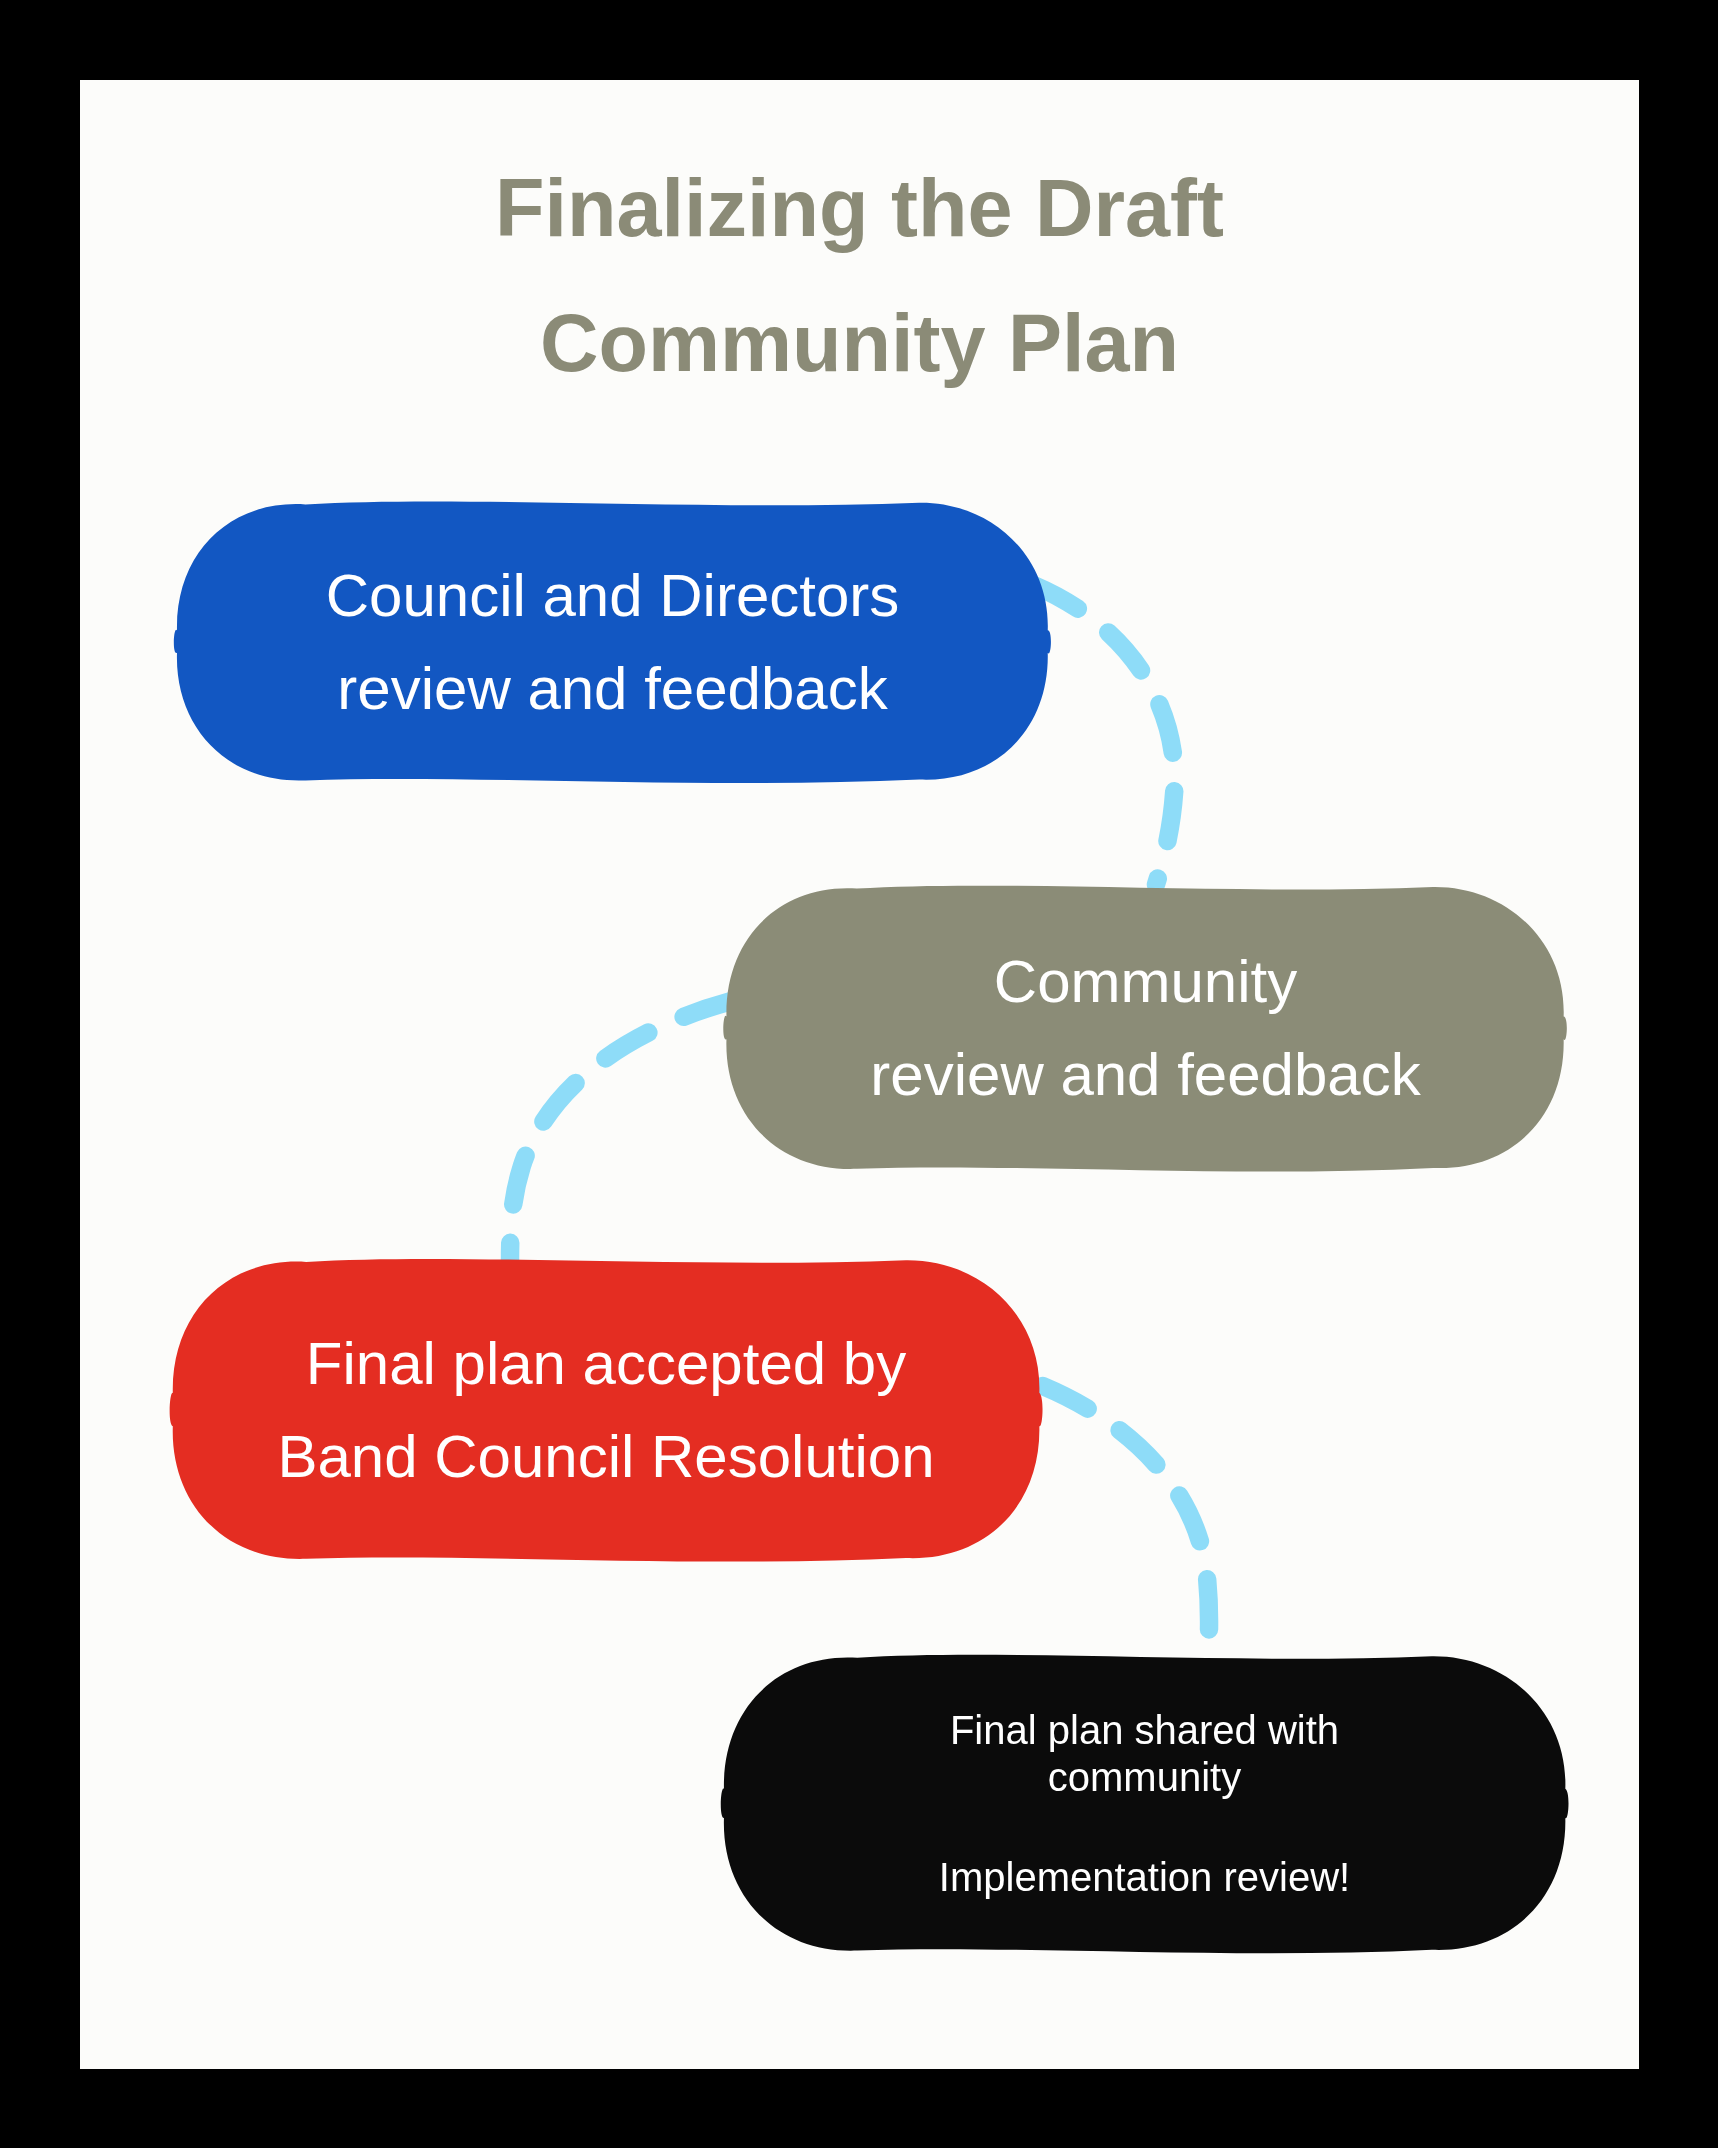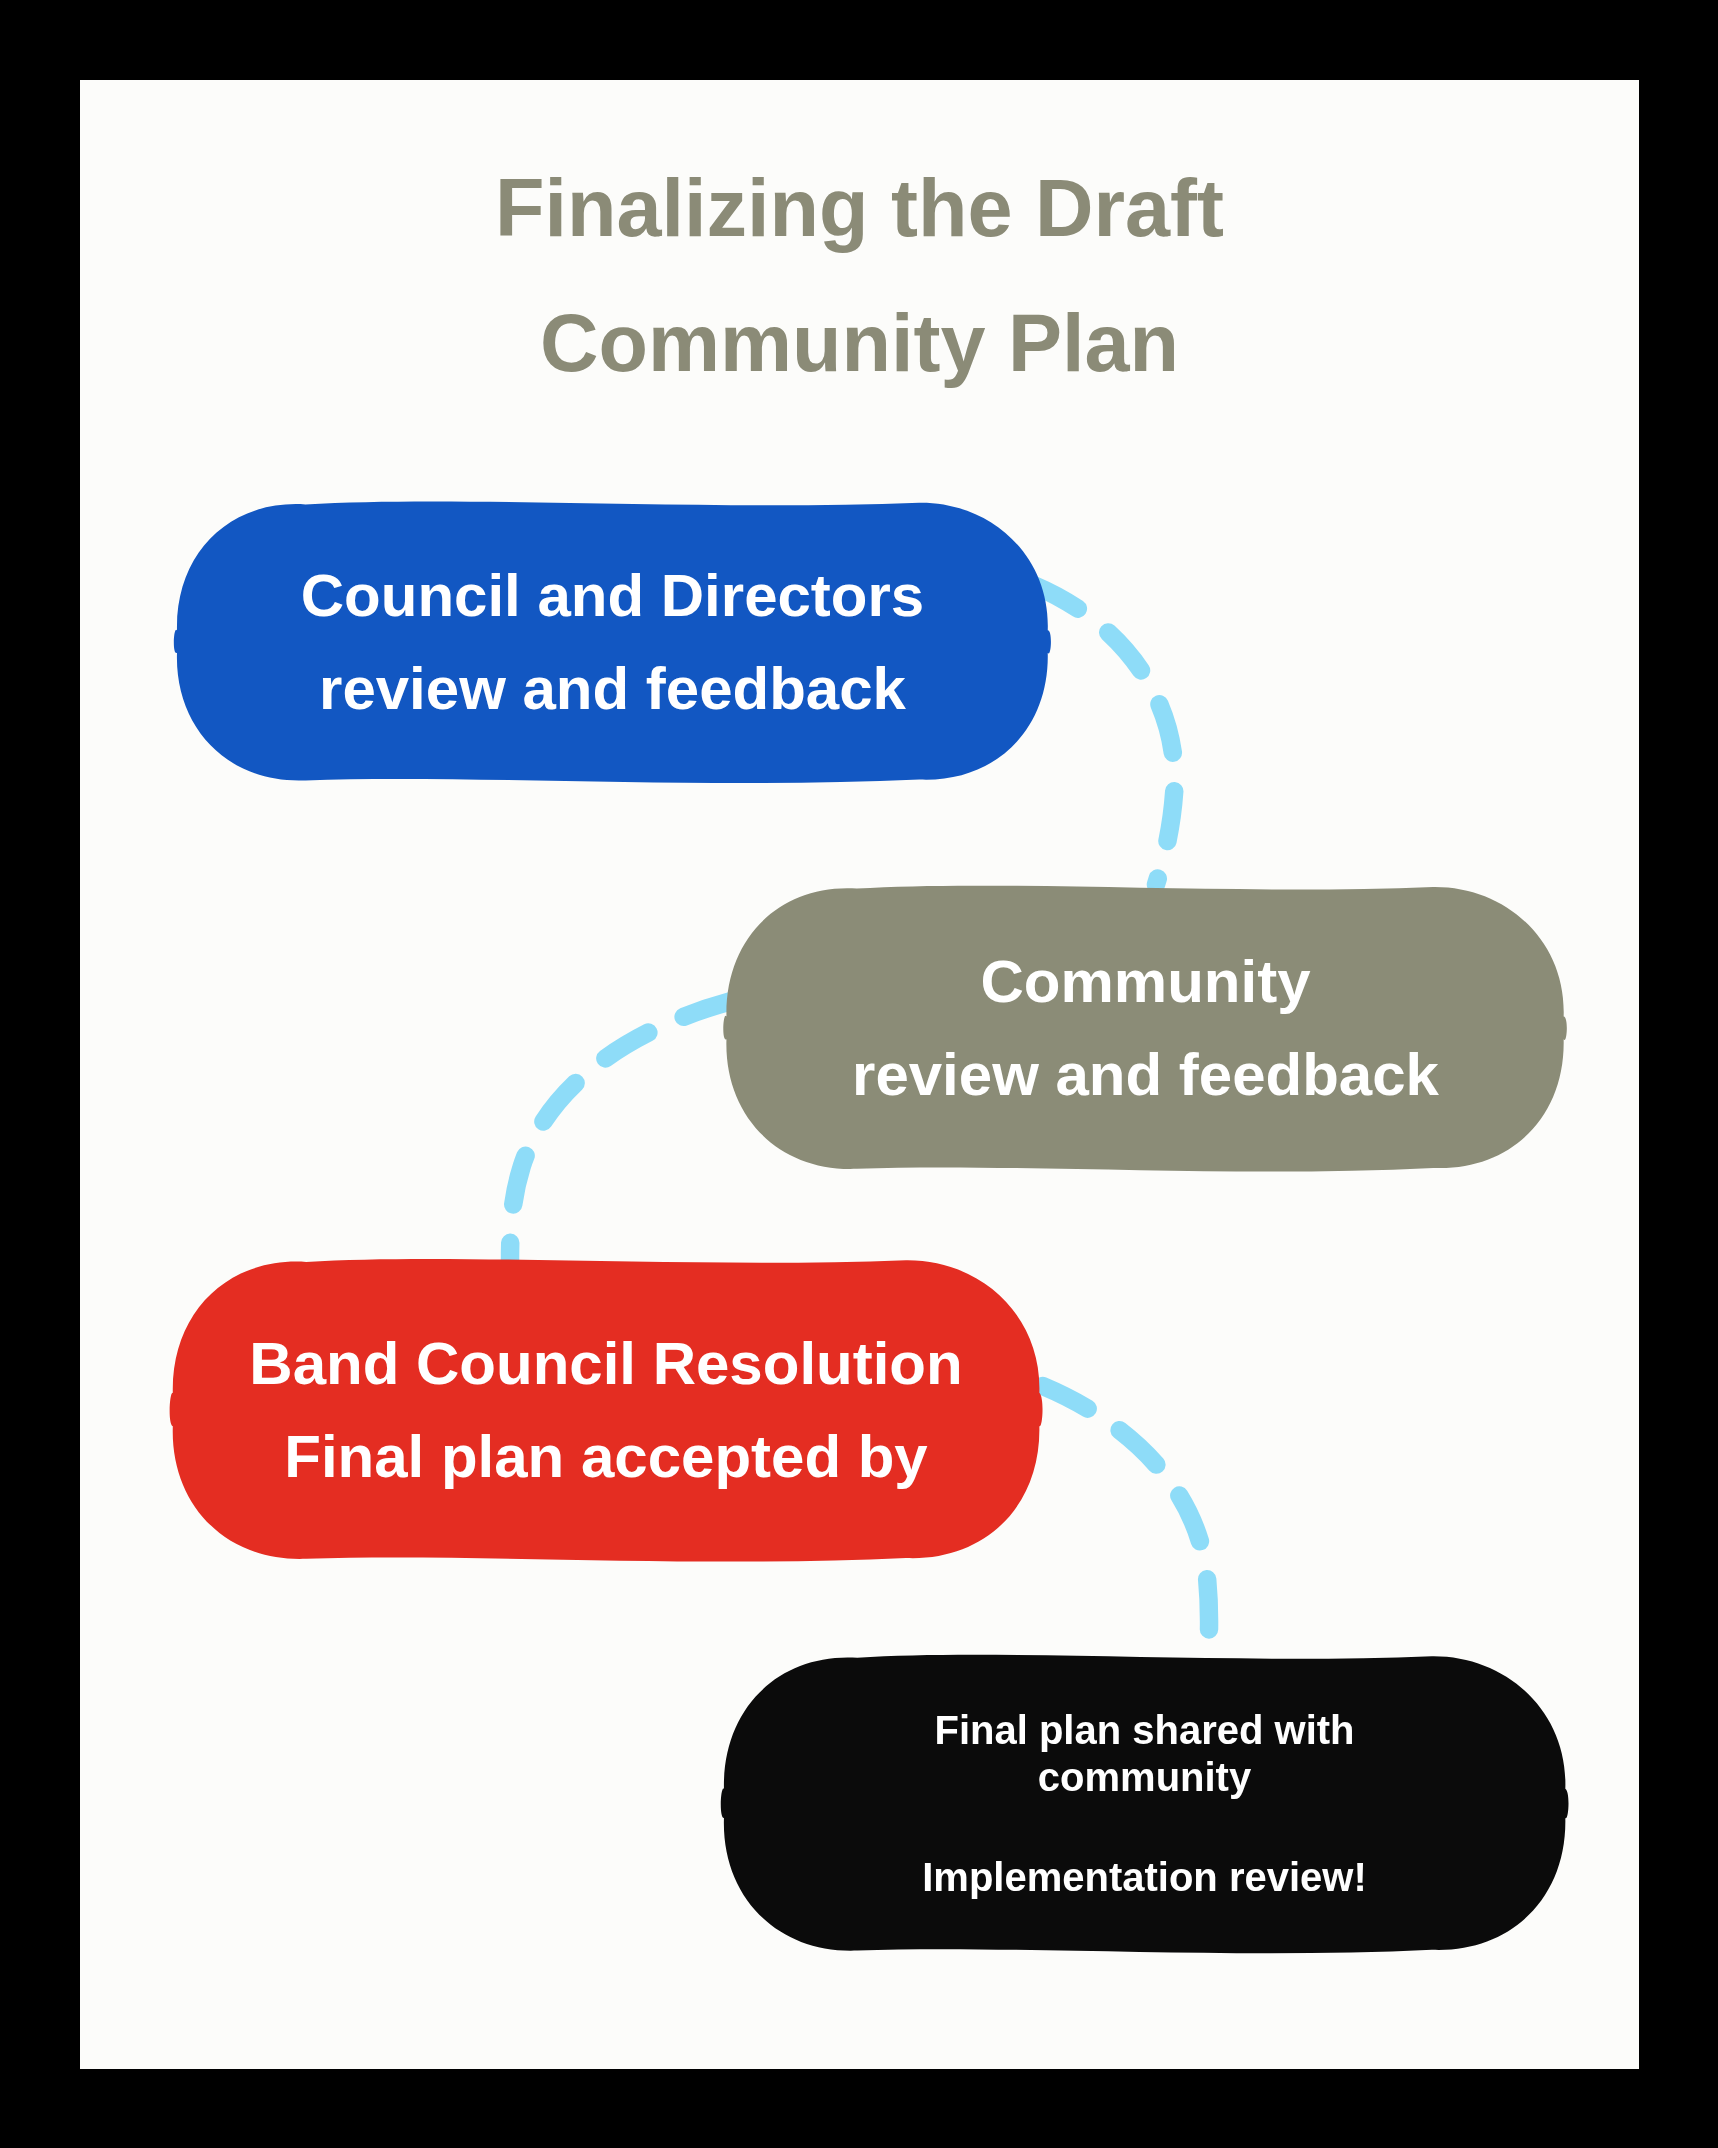--- a/index.html
+++ b/index.html
@@ -20,21 +20,21 @@
     position:absolute;left:80px;top:141px;width:1559px;
     text-align:center;
     font-size:81px;font-weight:700;line-height:1.67;
     letter-spacing:0px;
     color:#8b8b77;
   }
   .step-text{
     position:absolute;
     display:flex;flex-direction:column;justify-content:center;align-items:center;
     text-align:center;color:#ffffff;
-    font-size:60px;line-height:1.55;font-weight:700;
+    font-size:60px;line-height:1.55;font-weight:400;
   }
   .step-text.t1{left:176px;top:501px;width:873px;height:281px;}
   .step-text.t2{left:726px;top:885px;width:839px;height:285px;}
   .step-text.t3{left:172px;top:1259px;width:868px;height:302px;}
   .step-text.t4{left:723px;top:1655px;width:843px;height:298px;font-size:40px;line-height:1.18;}
   .step-text.t4 .note-line{margin-top:52px;}
 </style>
 </head>
 <body style="background: rgb(0, 0, 0);">
 
@@ -63,22 +63,22 @@
     <div>Council and Directors</div>
     <div>review and feedback</div>
   </div>
 
   <div class="step-text t2" style="color: rgb(255, 255, 255);">
     <div>Community</div>
     <div>review and feedback</div>
   </div>
 
   <div class="step-text t3" style="color: rgb(255, 255, 255);">
+    <div>Final plan accepted by</div>
     <div>Band Council Resolution</div>
-    <div>Final plan accepted by</div>
   </div>
 
   <div class="step-text t4" style="color: rgb(255, 255, 255);">
     <div>Final plan shared with</div>
     <div>community</div>
     <div class="note-line">Implementation review!</div>
   </div>
 
 </div>
 

